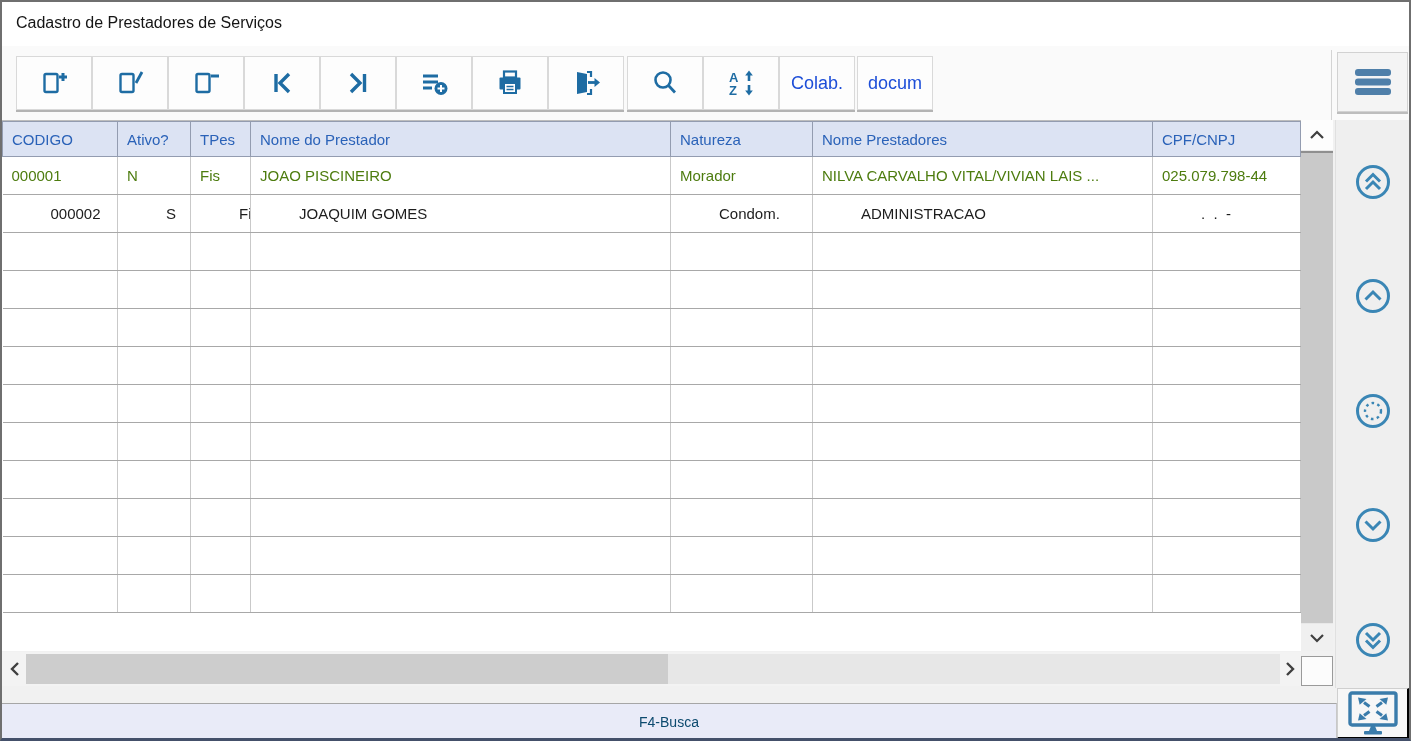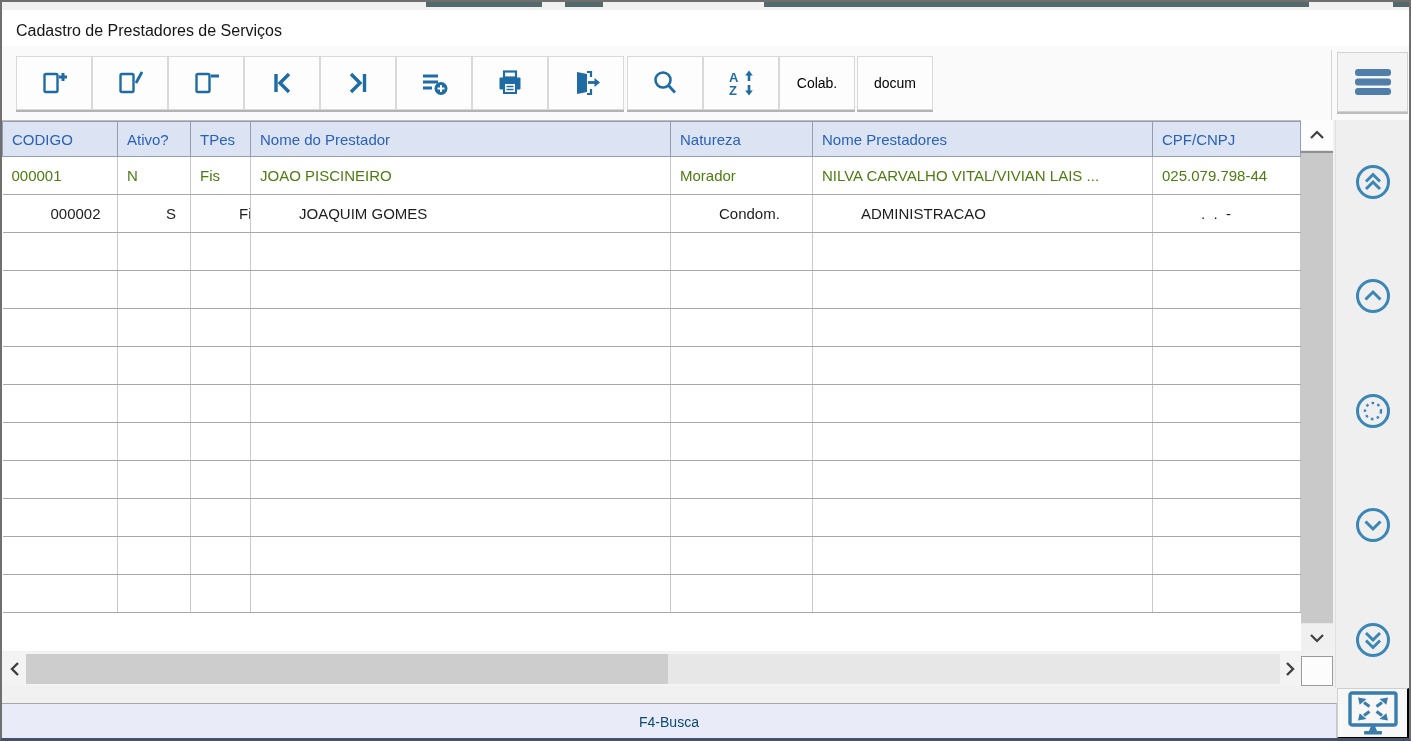--- a/index.html
+++ b/index.html
@@ -7,31 +7,31 @@
   body { font-family: "Liberation Sans", sans-serif; background:#fff; }
 
   .window {
     position: relative; width:1411px; height:741px;
     border:2px solid #6f6f6f; border-bottom:3px solid #44506a;
     background:#f1f1f1; overflow:hidden;
   }
   .frag { position:absolute; top:0; height:5px; background:#53696b; }
 
   
-  .titlebar { position:absolute; left:0; top:8px; width:1407px; height:44px; background:#fff; }
+  .titlebar { position:absolute; left:0; top:0; width:1407px; height:44px; background:#fff; }
   .titlebar span { position:absolute; left:14px; top:12px; font-size:16px; color:#151515; }
 
   
   .toolbar { position:absolute; left:0; top:44px; width:1407px; height:74px; background:#fafafa; }
   .tb-btn {
     position:absolute; top:10px; height:54px; width:76px;
     background:#fdfdfd; border:1px solid #d9d9d9; box-shadow:0 2px 0 #b3b3b3;
     display:flex; align-items:center; justify-content:center; cursor:pointer;
   }
-  .tb-txt { font-size:14px; color:#000000; }
+  .tb-txt { font-size:18px; color:#1d4ed8; }
   .tb-divider { position:absolute; top:4px; left:1329px; width:1px; height:110px; background:#d4d4d4; }
   .menu-btn {
     position:absolute; left:1335px; top:6px; width:71px; height:60px;
     background:#f4f4f4; border:1px solid #d2d2d2; box-shadow:0 2px 0 #bdbdbd;
     display:flex; align-items:center; justify-content:center;
   }
 
   
   .grid-wrap {
     position:absolute; left:0; top:118px; width:1299px; height:531px;

